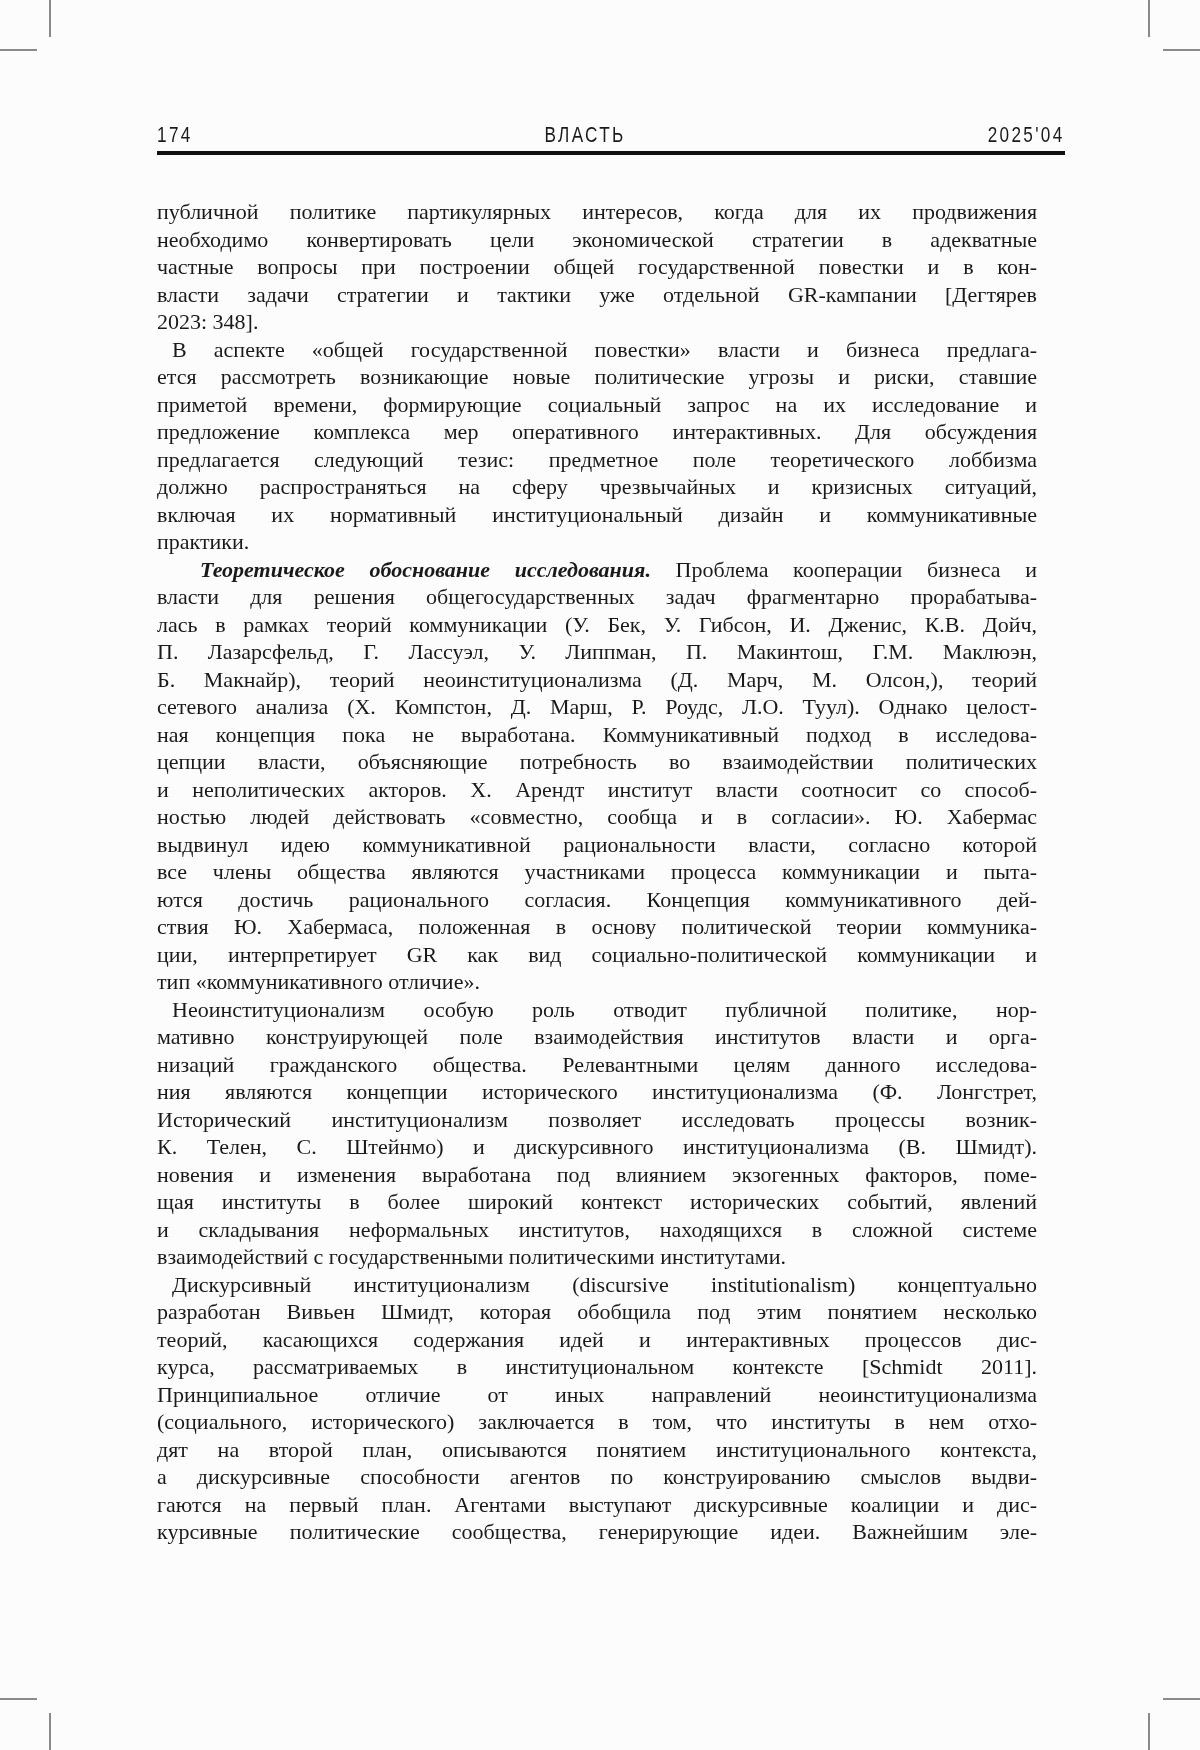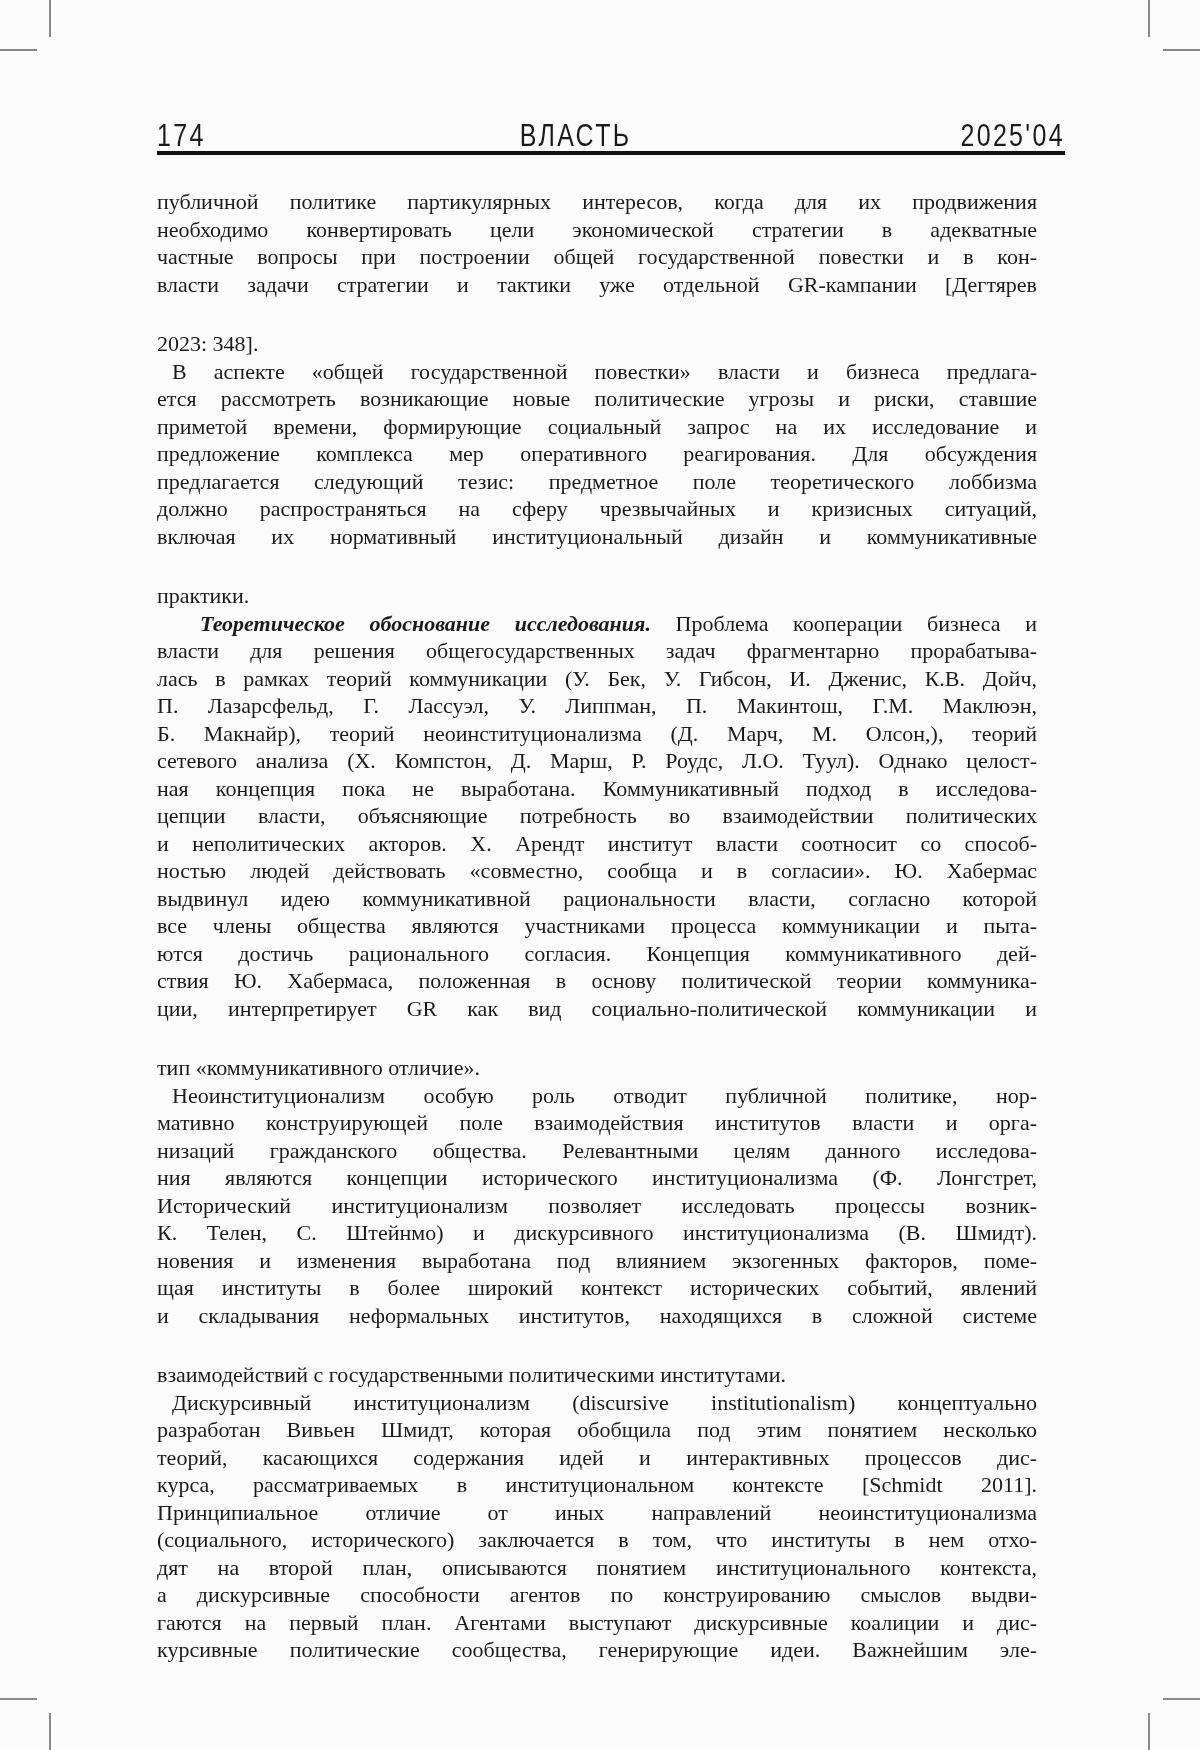--- a/index.html
+++ b/index.html
@@ -27,45 +27,45 @@
   .br-v { left: 1148px; bottom: 0; }
   
   #running-head {
     position: absolute;
     left: 157px; top: 122px;
     width: 908px; height: 28px;
     display: flex;
     justify-content: space-between;
     align-items: baseline;
     font-family: "Liberation Sans", "DejaVu Sans", sans-serif;
-    font-size: 32px;
+    font-size: 22px;
     line-height: 26px;
     color: var(--text, #161616);
   }
   #running-head .hspan { display: inline-block; letter-spacing: 3px; white-space: nowrap; }
   .cond-l { transform: scaleX(0.78); transform-origin: left center; }
   .cond-c { transform: scaleX(0.78); transform-origin: center center; }
   .cond-r { transform: scaleX(0.78); transform-origin: right center; }
   #head-rule {
     position: absolute;
     left: 157px; top: 151px;
     width: 908px; height: 4px;
     background: var(--rule, #111);
   }
   
   #text-column {
     position: absolute;
-    left: 157px; top: 188px;
+    left: 157px; top: 198px;
     width: 880px;
     font-size: 22px;
     line-height: 27.5px;
     color: var(--text, #1a1a1a);
   }
   .line { text-align: justify; text-align-last: justify; }
-  .line.end { text-align-last: left; margin-top: 32px; }
+  .line.end { text-align-last: left; }
   .line.indent { text-indent: 15px; }
   .it  { }
   .bit { font-style: italic; font-weight: bold; margin-left: 28px; }
 </style>
 </head>
 <body>
 
 <div id="page">
 
   <div class="crop v tl-v"></div>
@@ -86,21 +86,21 @@
 
   <div id="text-column">
       <div class="line"><span>публичной политике партикулярных интересов, когда для их продвижения</span></div>
       <div class="line"><span>необходимо конвертировать цели экономической стратегии в адекватные</span></div>
       <div class="line"><span>частные вопросы при построении общей государственной повестки и в кон-</span></div>
       <div class="line"><span>власти задачи стратегии и тактики уже отдельной </span><span class="it">GR</span><span>-кампании [Дегтярев</span></div>
       <div class="line end"><span>2023: 348].</span></div>
       <div class="line indent"><span>В аспекте «общей государственной повестки» власти и бизнеса предлага-</span></div>
       <div class="line"><span>ется рассмотреть возникающие новые политические угрозы и риски, ставшие</span></div>
       <div class="line"><span>приметой времени, формирующие социальный запрос на их исследование и</span></div>
-      <div class="line"><span>предложение комплекса мер оперативного реагирования. Для обсуждения</span></div>
+      <div class="line"><span>предложение комплекса мер оперативного интерактивных. Для обсуждения</span></div>
       <div class="line"><span>предлагается следующий тезис: предметное поле теоретического лоббизма</span></div>
       <div class="line"><span>должно распространяться на сферу чрезвычайных и кризисных ситуаций,</span></div>
       <div class="line"><span>включая их нормативный институциональный дизайн и коммуникативные</span></div>
       <div class="line end"><span>практики.</span></div>
       <div class="line indent"><span class="bit">Теоретическое обоснование исследования.</span><span> Проблема кооперации бизнеса и</span></div>
       <div class="line"><span>власти для решения общегосударственных задач фрагментарно прорабатыва-</span></div>
       <div class="line"><span>лась в рамках теорий коммуникации (У. Бек, У. Гибсон, И. Дженис, К.В. Дойч,</span></div>
       <div class="line"><span>П. Лазарсфельд, Г. Лассуэл, У. Липпман, П. Макинтош, Г.М. Маклюэн,</span></div>
       <div class="line"><span>Б. Макнайр), теорий неоинституционализма (Д. Марч, М. Олсон,), теорий</span></div>
       <div class="line"><span>сетевого анализа (Х. Компстон, Д. Марш, Р. Роудс, Л.О. Туул). Однако целост-</span></div>

